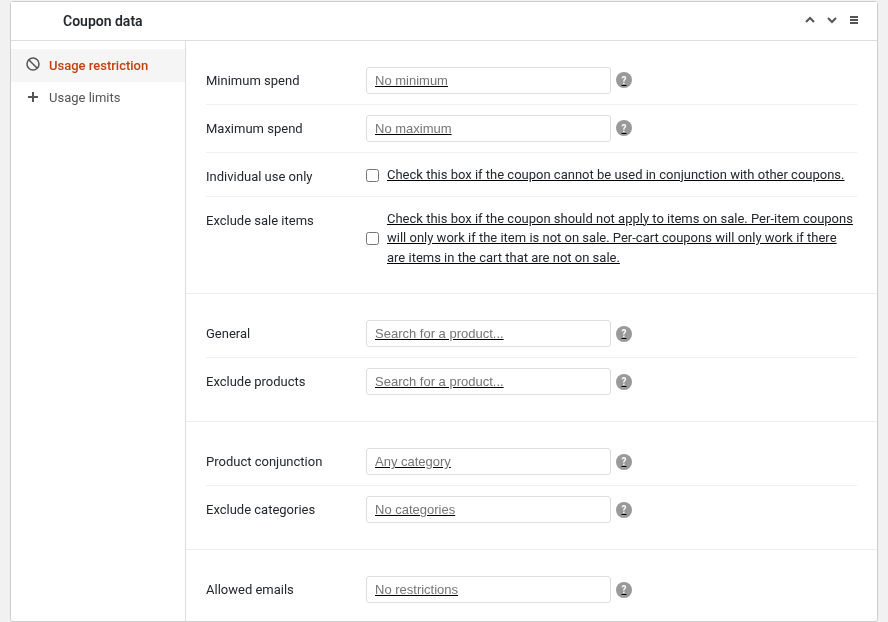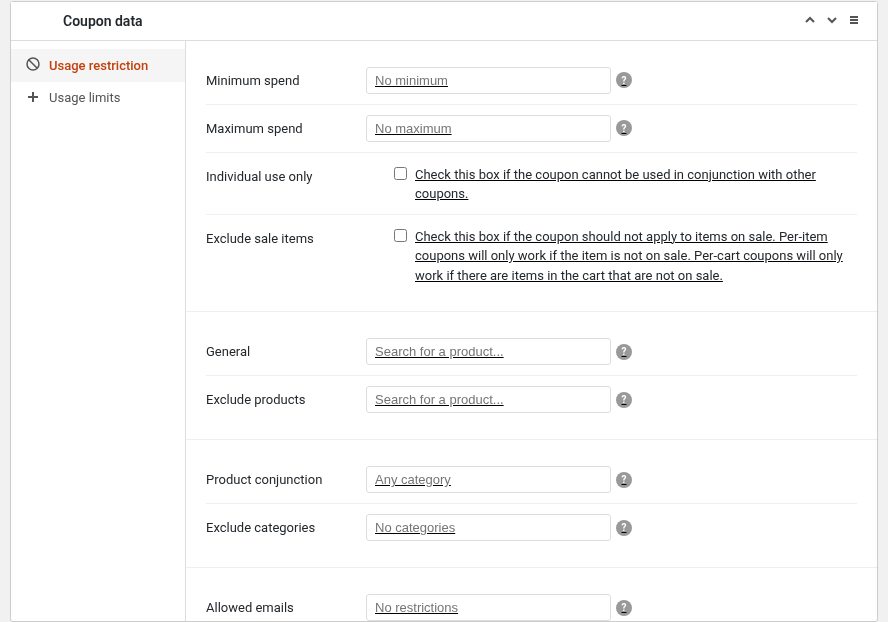--- a/index.html
+++ b/index.html
@@ -124,24 +124,23 @@
       border-radius: 50%;
       background: #999;
       color: #fff;
       font-size: 10px;
       font-weight: bold;
       cursor: pointer;
       flex-shrink: 0;
     }
     .checkbox-row {
       display: flex;
-      align-items: flex-start;
+      align-items: center;
       gap: 8px;
       padding-top: 2px;
-      margin-left: 28px;
     }
     .checkbox-row input[type="checkbox"] {
       margin-top: 2px;
       flex-shrink: 0;
     }
     .checkbox-label {
       color: #23282d;
       font-size: 13px;
       line-height: 1.5;
     }

